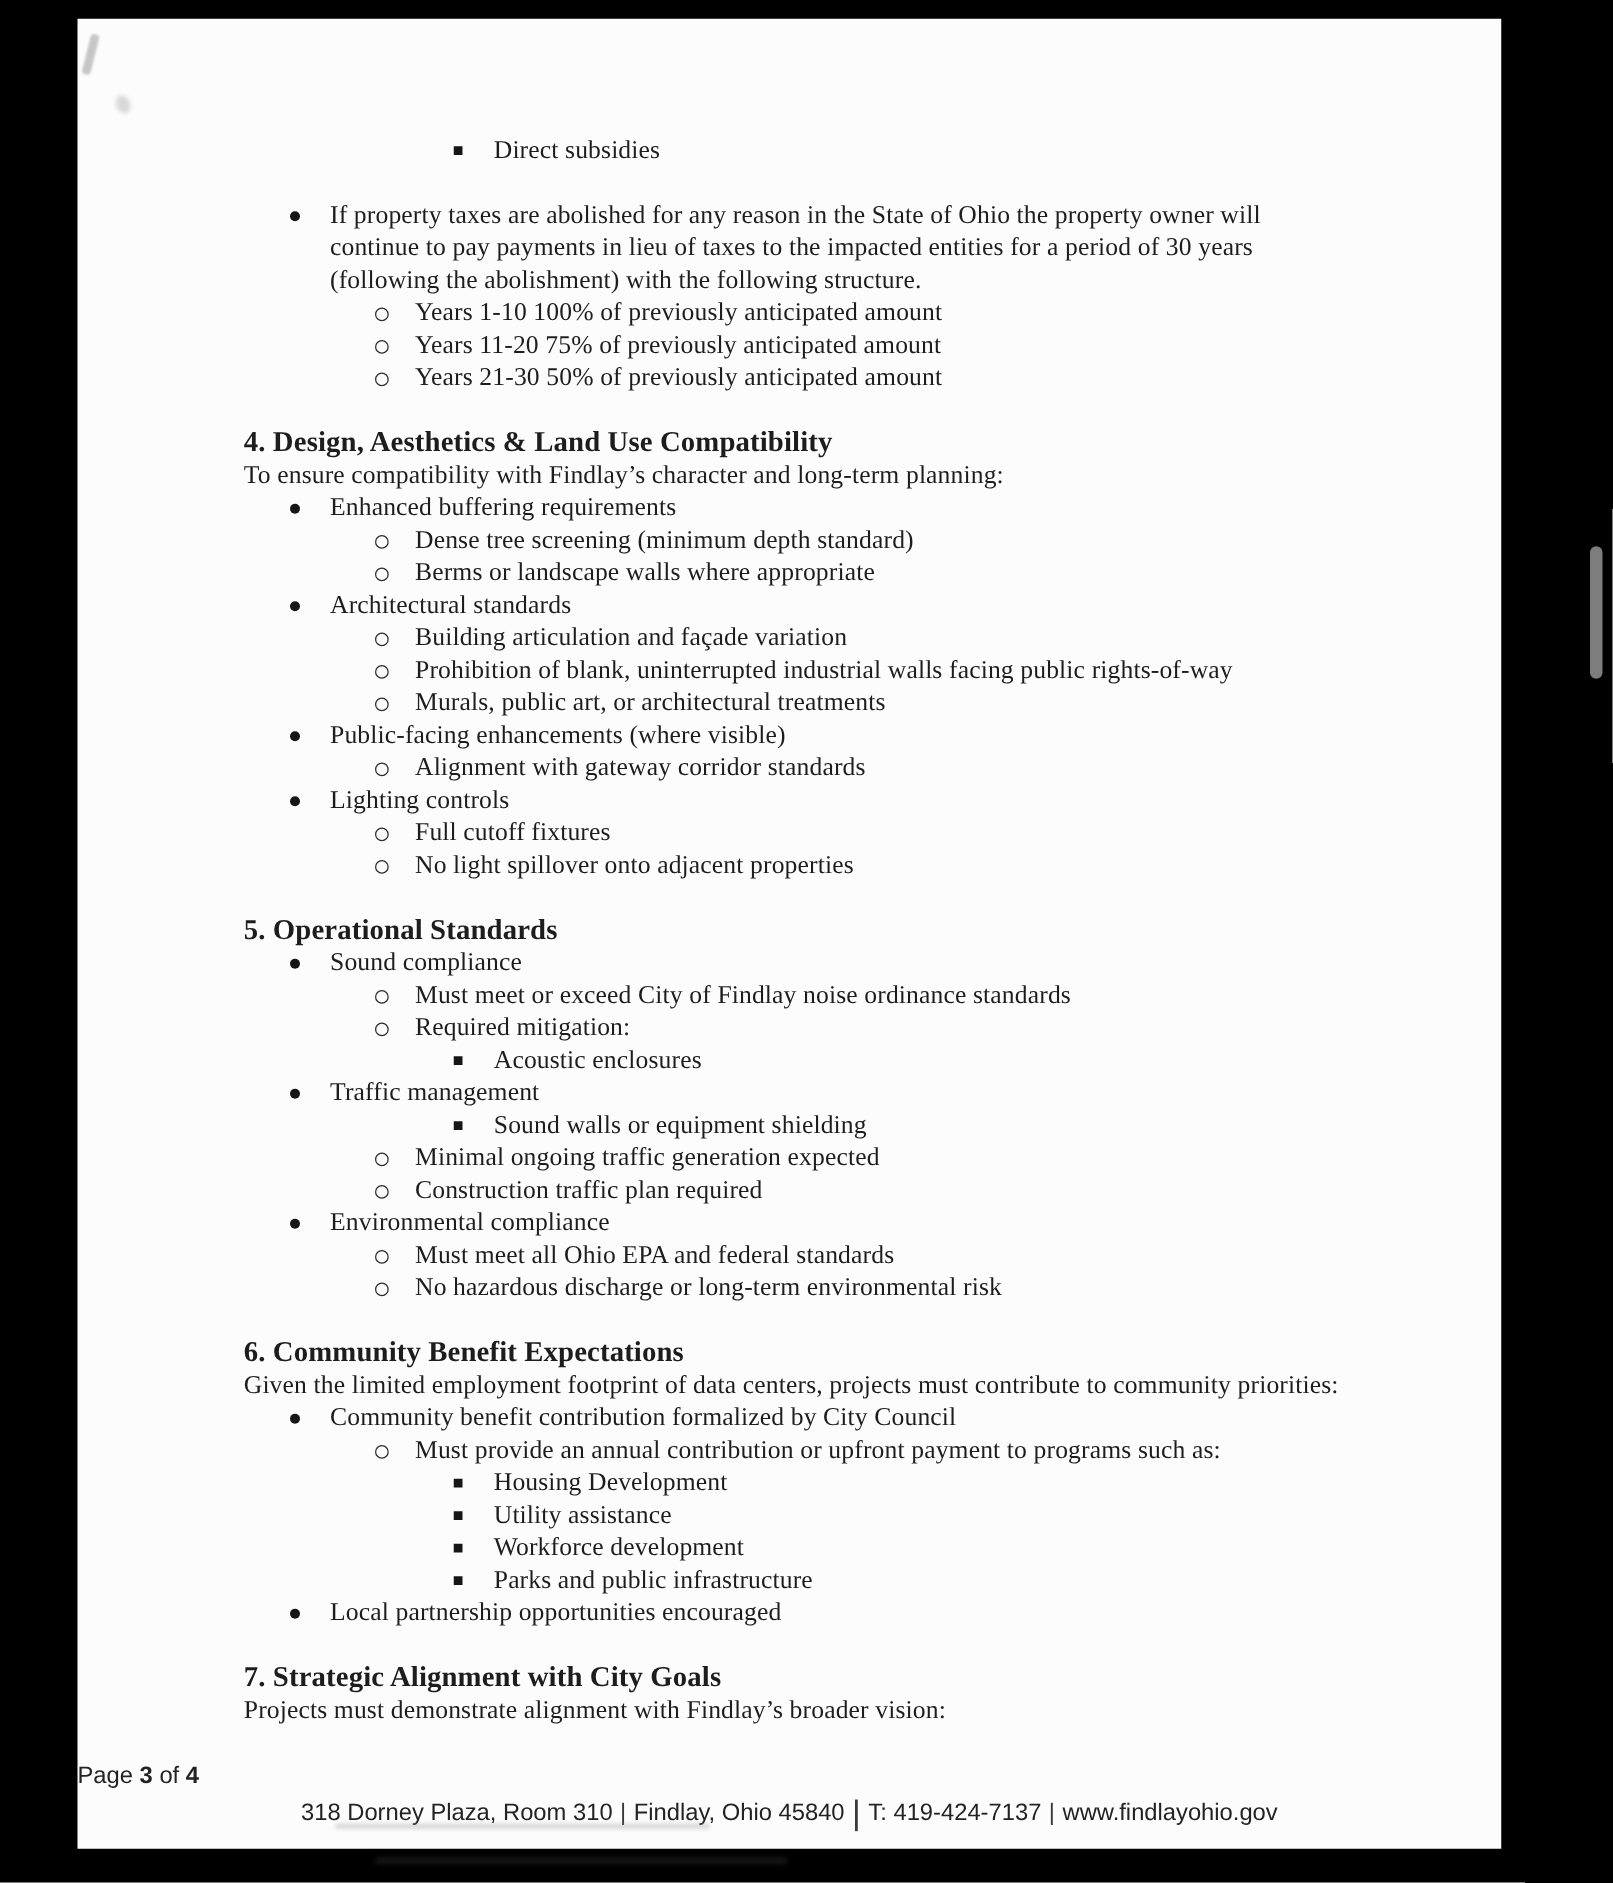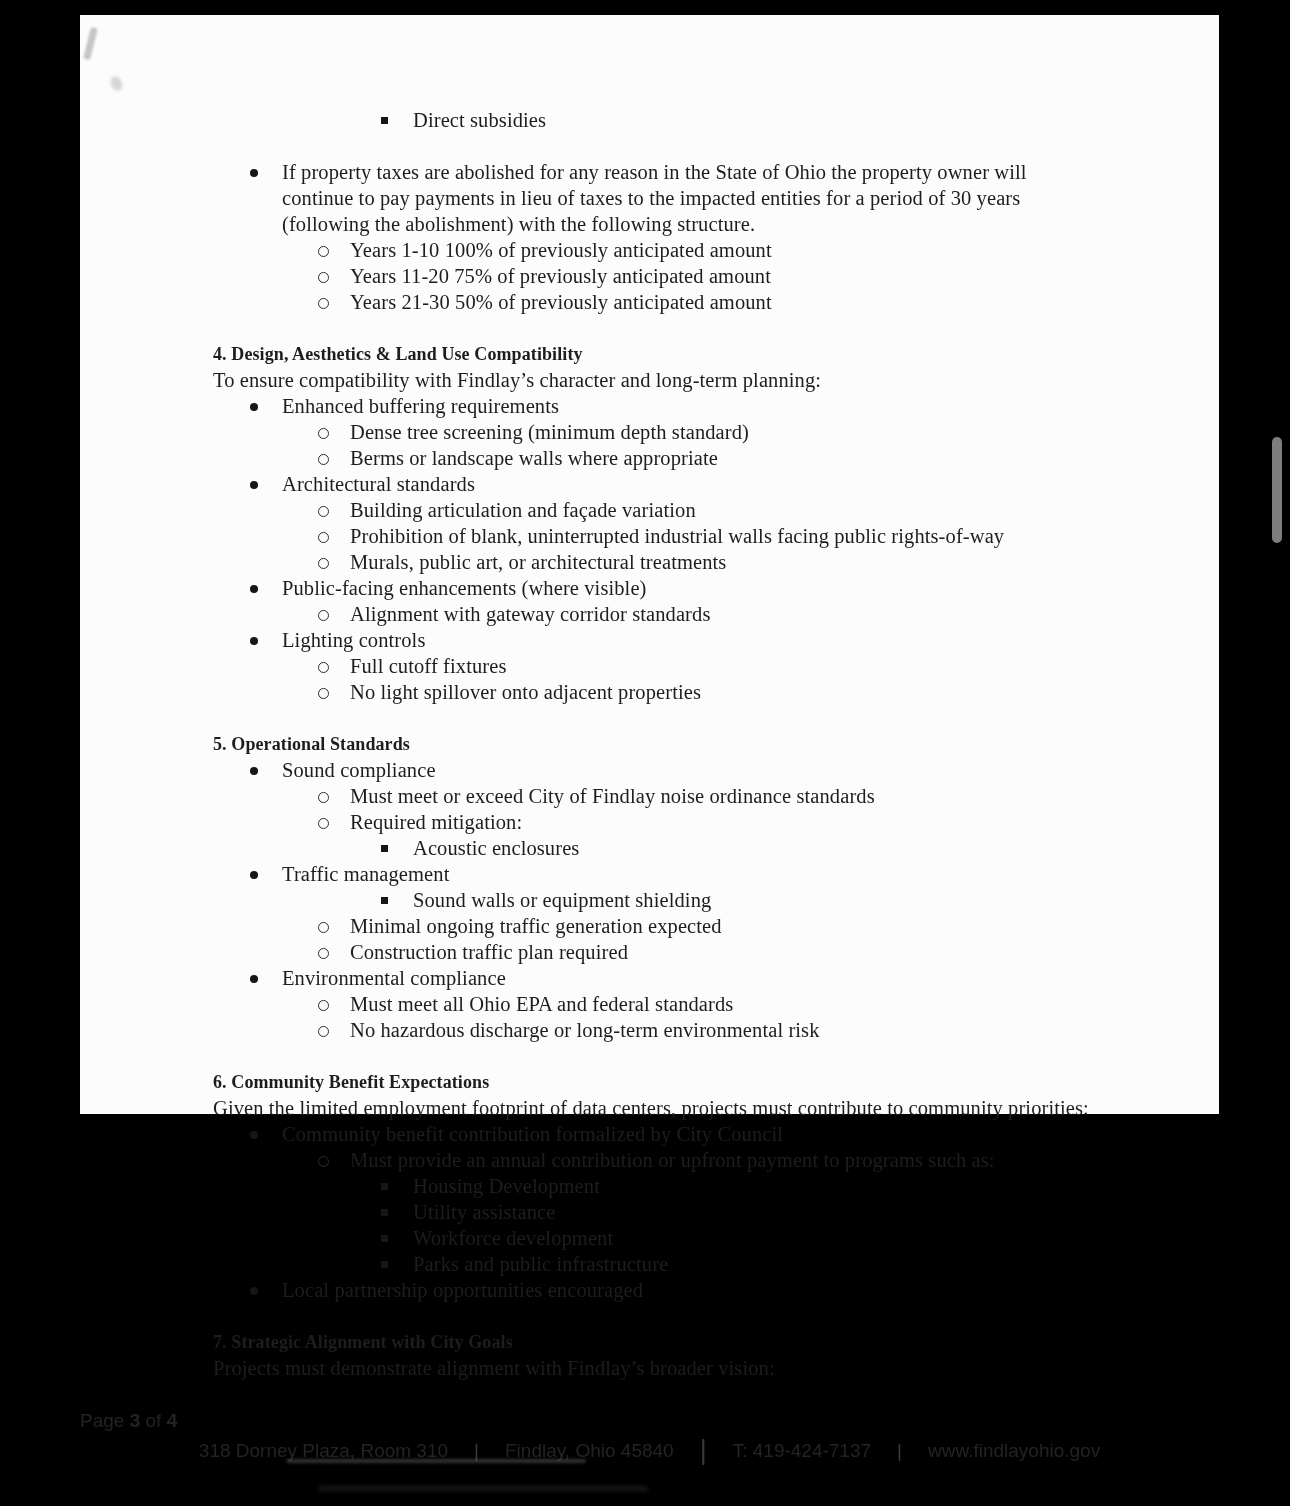--- a/index.html
+++ b/index.html
@@ -2,33 +2,33 @@
 <html style="--backdrop: #000000; --page: #fcfcfc; --ink: #1d1d1d; --scrollbar: #7d7d7d;"><head>
 <meta charset="utf-8">
 <style>
   html,body{margin:0;padding:0;}
   body{
     width:1290px;height:1506px;position:relative;overflow:hidden;
     background:var(--backdrop,#000);
     font-family:"Liberation Serif", serif;
   }
   .page{
-    position:absolute;left:80px;top:15px;width:1139px;height:1099px;
+    position:absolute;left:62px;top:15px;width:1139px;height:1464px;
     background:var(--page,#fcfcfc);
   }
   .content{
     position:absolute;left:133px;top:92px;width:876px;
     color:var(--ink,#1d1d1d);
     font-size:20.5px;line-height:26px;
     letter-spacing:0.1px;
   }
   .block{margin-top:26px;}
   .block:first-child{margin-top:0;}
   .heading{
-    font-size:18px;font-weight:bold;margin:0;line-height:26px;
+    font-size:23px;font-weight:bold;margin:0;line-height:26px;
     color:var(--ink,#1d1d1d);
   }
   .block .heading{margin:0;}
   .intro{margin:0;line-height:26px;}
   .item{position:relative;line-height:26px;}
   .item .marker{position:absolute;display:block;}
   .l1{padding-left:69px;}
   .l1 .marker{left:37px;top:10px;}
   .l2{padding-left:137px;}
   .l2 .marker{left:105px;top:9px;}
@@ -38,21 +38,21 @@
   .m-circle{width:9px;height:9px;border:1.6px solid #2c2c2c;border-radius:50%;background:transparent;}
   .m-square{width:7px;height:7px;background:#161616;}
   .footer{
     position:absolute;left:0;right:0;top:1395px;text-align:left;
     font-family:"Liberation Sans", sans-serif;color:#232323;
   }
   .pagenum{font-size:19px;line-height:21px;}
   .pagenum b{font-weight:bold;}
   .address{
     margin-top:9px;font-size:19px;line-height:22px;
-    display:flex;justify-content:center;align-items:center;gap:26px;
+    display:flex;justify-content:center;align-items:center;gap:6px;
   }
   .sep{color:#3a3a3a;font-weight:400;}
   .sep-tall{font-size:27px;line-height:20px;font-weight:300;position:relative;top:-1px;}
   
   .artifact-slash{
     position:absolute;left:7px;top:12px;width:7px;height:33px;background:#9a9a9a;
     opacity:.55;border-radius:3px;transform:rotate(14deg);filter:blur(1px);
   }
   .artifact-speck{
     position:absolute;left:31px;top:61px;width:11px;height:15px;background:#b3b3b3;

